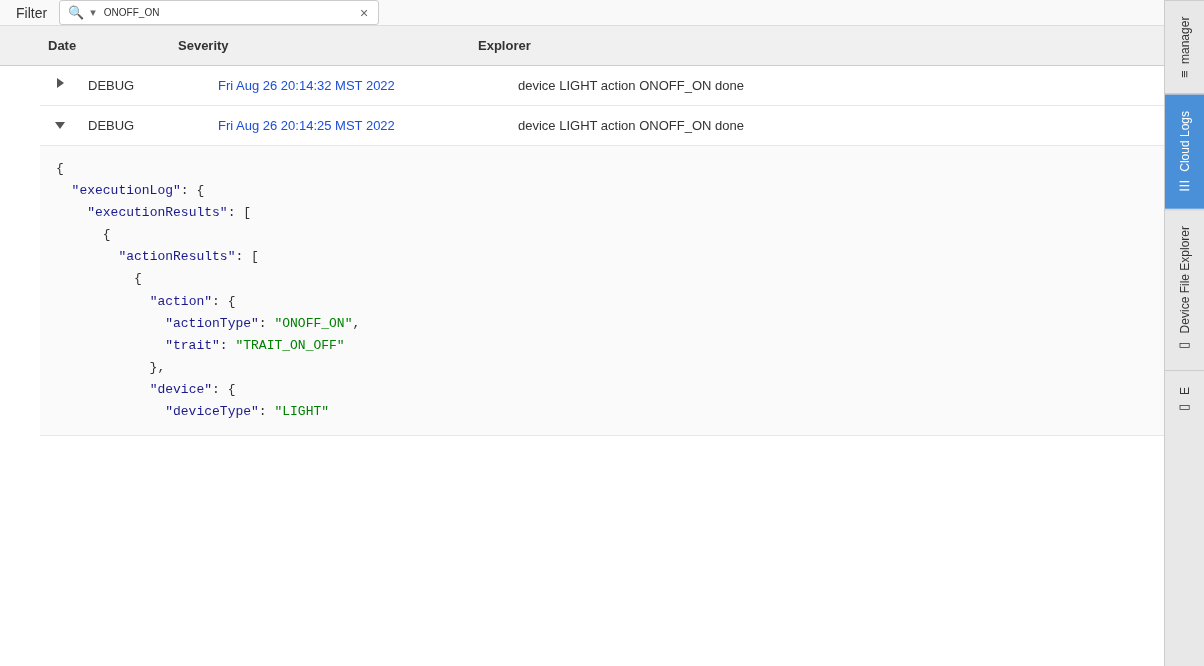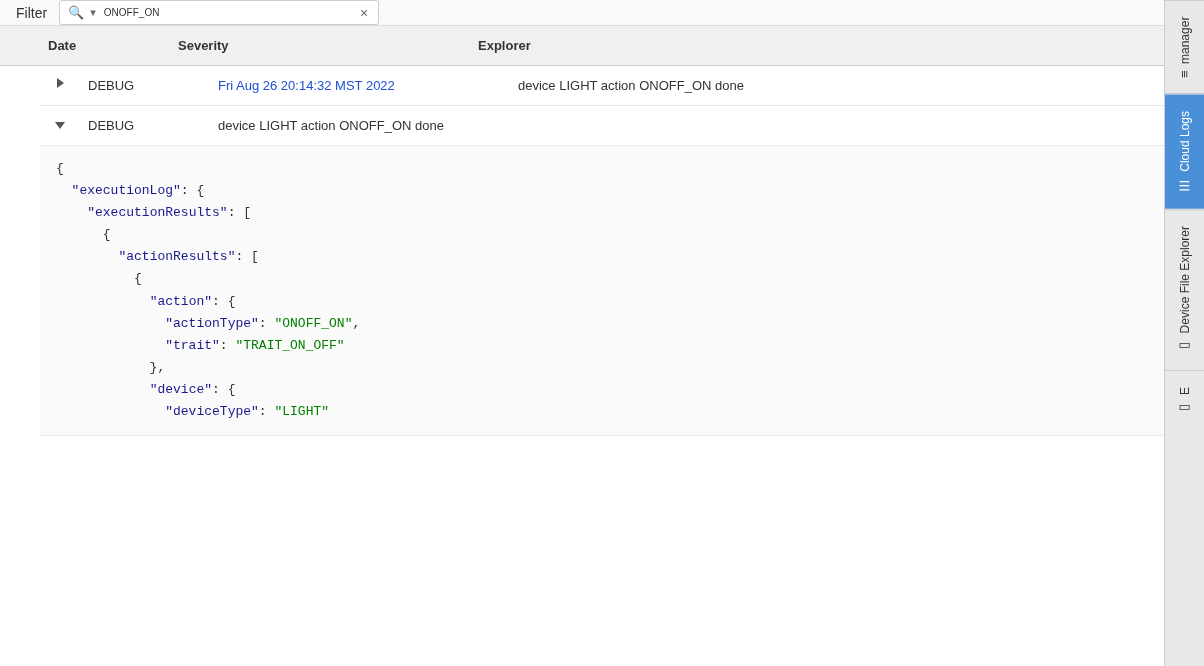--- a/index.html
+++ b/index.html
@@ -242,20 +242,21 @@
       <div class="date-cell">Fri Aug 26 20:14:32 MST 2022</div>
       <div class="summary-cell">device LIGHT action ONOFF_ON done</div>
     </div>
 
     <div class="row-expanded">
       <div class="row-main">
         <div class="expand-btn">
           <span class="chevron-down"></span>
         </div>
         <div class="severity-cell">DEBUG</div>
+        <div class="date-cell">Fri Aug 26 20:14:25 MST 2022</div>
         <div class="summary-cell">device LIGHT action ONOFF_ON done</div>
       </div>
       <div class="row-detail">{
   <span class="json-key">"executionLog"</span>: {
     <span class="json-key">"executionResults"</span>: [
       {
         <span class="json-key">"actionResults"</span>: [
           {
             <span class="json-key">"action"</span>: {
               <span class="json-key">"actionType"</span>: <span class="json-string">"ONOFF_ON"</span>,

